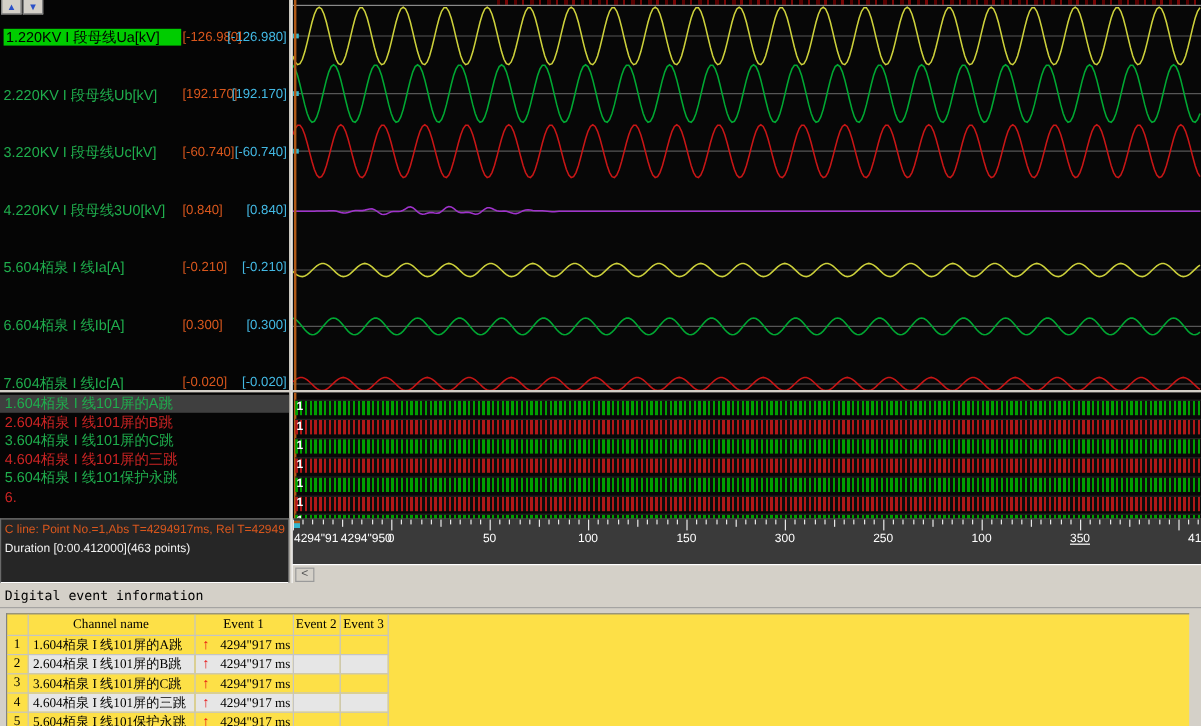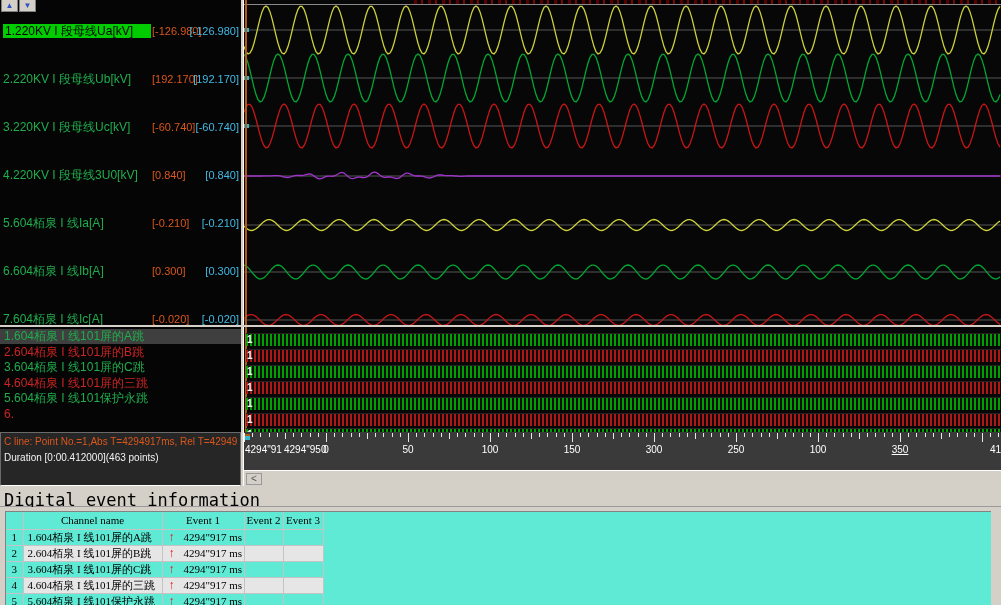--- a/index.html
+++ b/index.html
@@ -58,24 +58,24 @@
   .tlabel{position:absolute;top:12px;color:#fff;font-size:10px;white-space:nowrap;}
   #axis-marker{position:absolute;left:1px;top:2px;width:5px;height:6px;background:#35b8cf;border-top:2px solid #b05a18;}
 
   
   #hscroll{left:244px;top:470px;width:757px;height:16px;background:#d4d0c8;border-top:1px solid #ffffff;}
   #hscroll .sbtn{position:absolute;left:2px;top:2px;width:16px;height:12px;background:#d4d0c8;
         border:1px solid #9a9a9a;color:#555;font-size:10px;line-height:10px;text-align:center;padding:0;}
 
   
   #infobar{left:0;top:486px;width:1001px;height:21px;background:#d4d0c8;border-bottom:1px solid #9a9a9a;}
-  #infobar span{position:absolute;left:4px;top:4px;font-family:"DejaVu Sans Mono",monospace;font-size:17px;color:#000;}
+  #infobar span{position:absolute;left:4px;top:4px;font-family:"DejaVu Sans Mono",monospace;font-size:11px;color:#000;}
 
   #table-area{left:0;top:507px;width:1001px;height:98px;background:#d4d0c8;}
-  #table-wrap{position:absolute;left:5px;top:4px;width:986px;height:94px;background:#5eead4;
+  #table-wrap{position:absolute;left:5px;top:4px;width:986px;height:94px;background:#fde047;
               border-top:1px solid #828282;border-left:1px solid #828282;overflow:hidden;}
   table{border-collapse:collapse;table-layout:fixed;width:986px;
         font-family:"Liberation Serif",serif;font-size:11px;color:#000;}
   th,td{padding:0;height:16px;border-right:1px solid #c4c4c4;border-bottom:1px solid #c4c4c4;
         overflow:hidden;white-space:nowrap;font-weight:normal;}
   th{height:17px;text-align:center;}
   td.num{text-align:center;}
   td.name{padding-left:4px;font-size:11px;}
   td.e1{padding-left:6px;}
   .fill{border-right:none;border-bottom:none;}

